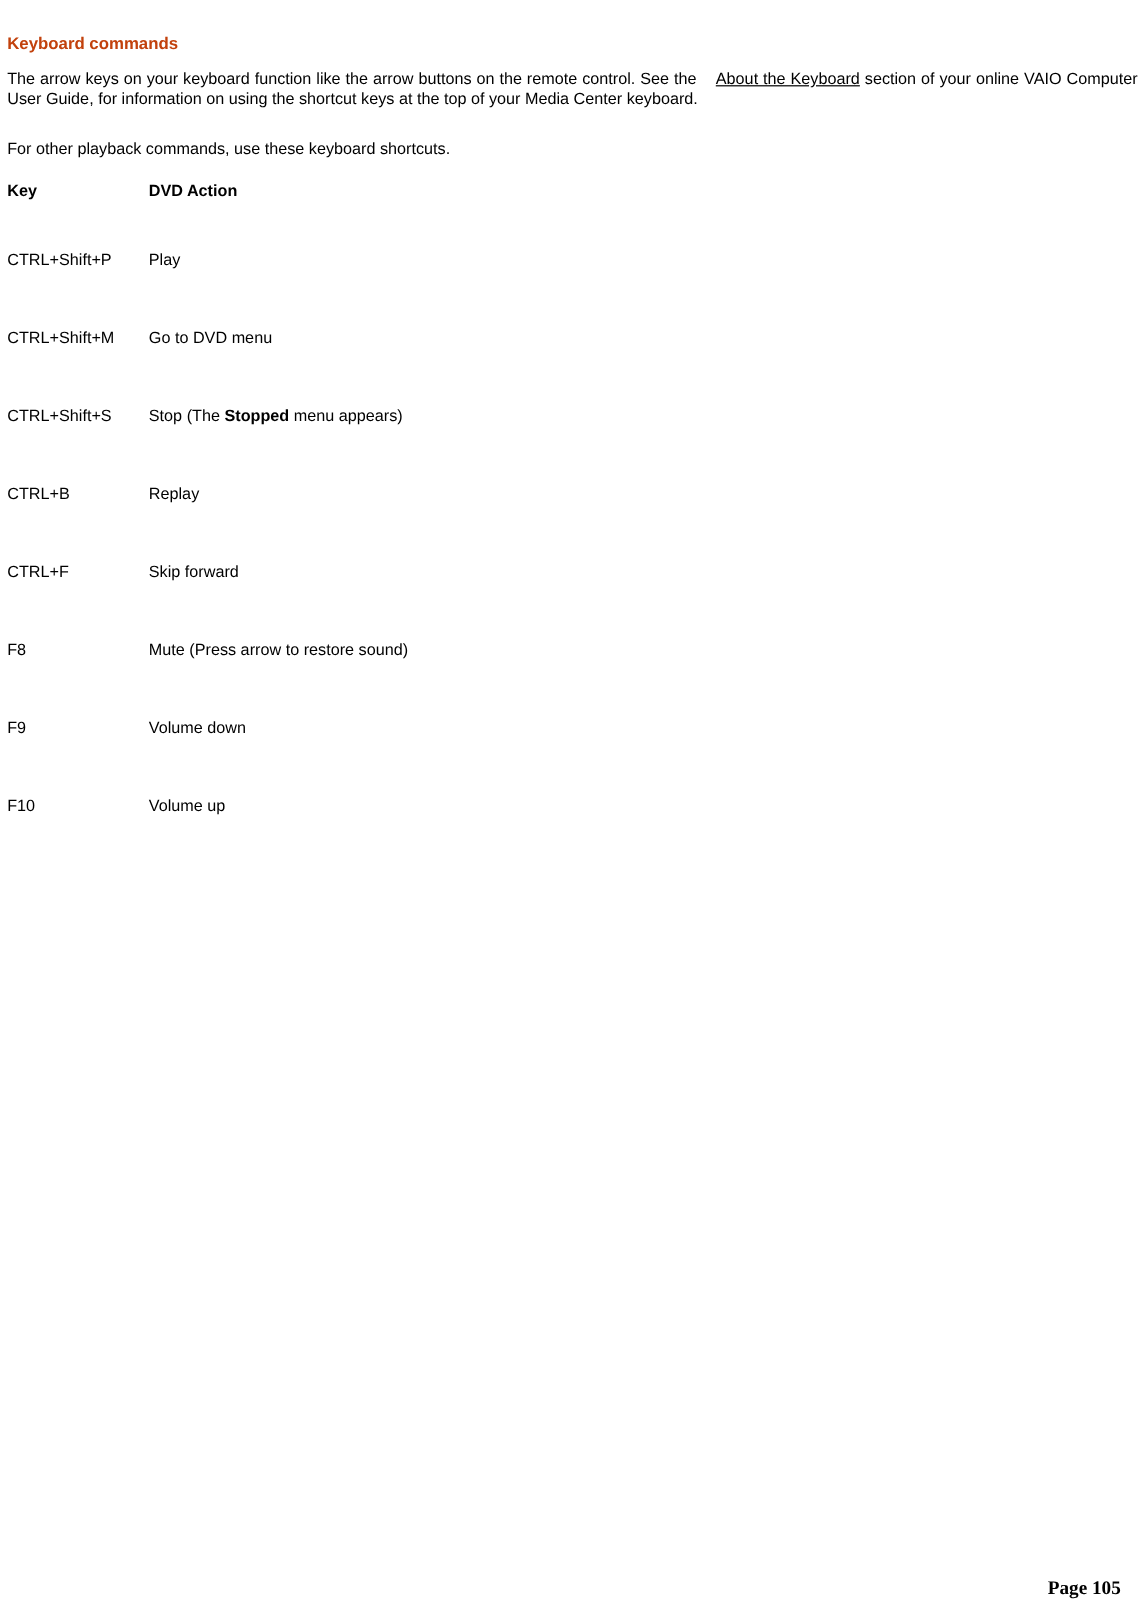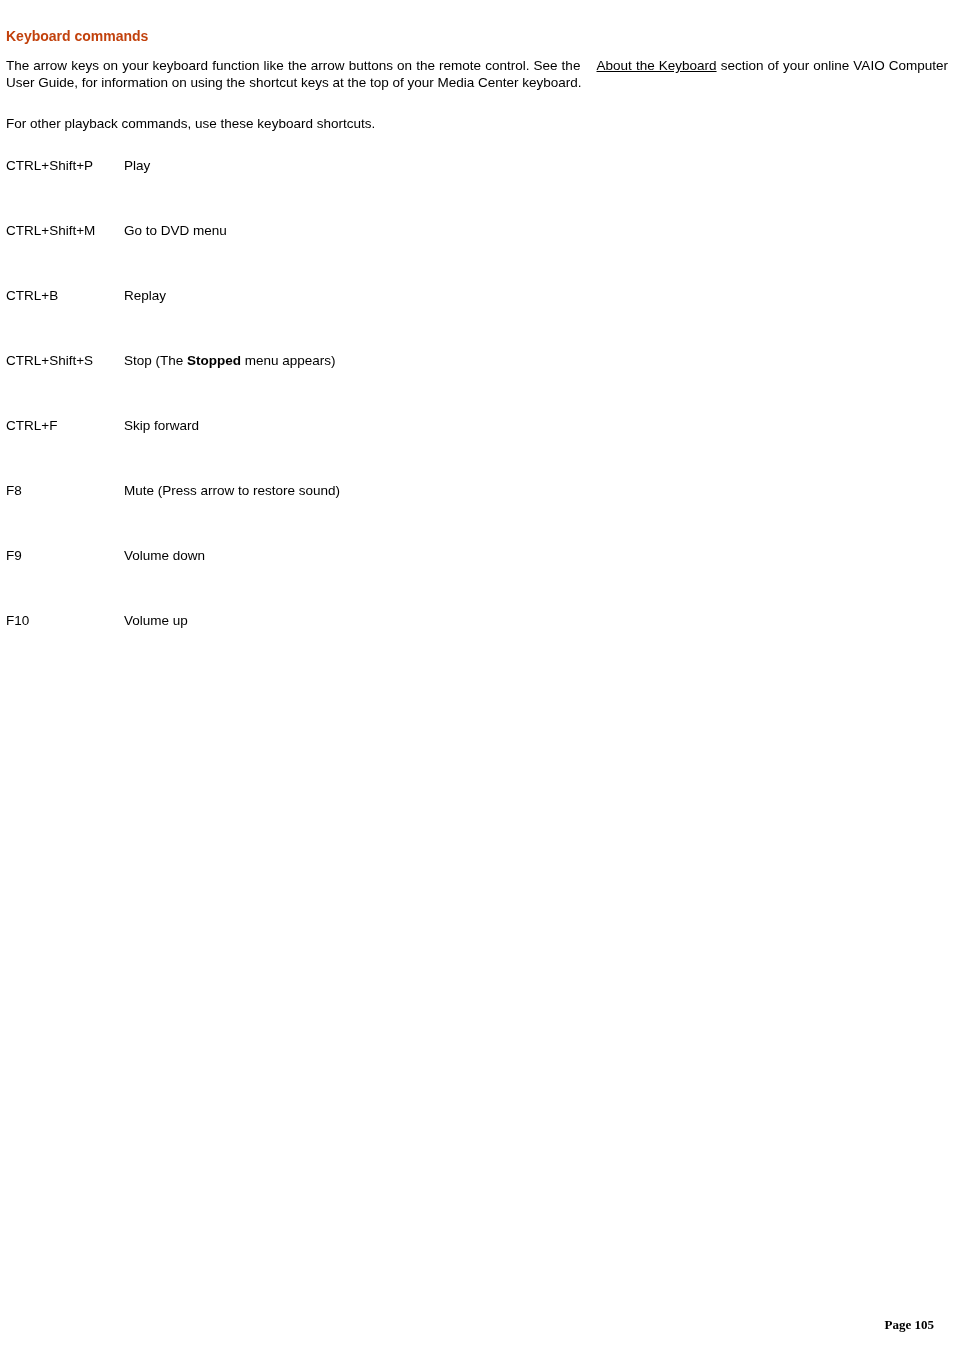--- a/index.html
+++ b/index.html
@@ -54,61 +54,65 @@
   }
   table.kbd td.key-col {
     width: 118px;
     padding-right: 0;
   }
   .footer {
     position: absolute;
     bottom: 18px;
     right: 20px;
     font-family: "Times New Roman", Times, serif;
-    font-size: 13px;
+    font-size: 16px;
     font-weight: bold;
     color: #000;
   }
   .bold { font-weight: bold; }
 </style>
 </head>
 <body>
 
 <div class="page">
   <h1 class="heading">Keyboard commands</h1>
 
   <p class="para">
     <span>The arrow keys on your keyboard function like the arrow buttons on the remote control. See the </span><a class="link">About the Keyboard</a><span> section of your online VAIO Computer User Guide, for information on using the shortcut keys at the top of your Media Center keyboard.</span>
   </p>
 
   <p class="para" style="margin-bottom:0;">For other playback commands, use these keyboard shortcuts.</p>
 
   <table class="kbd">
     <tbody>
+        <tr>
+      <th class="key-col">Key</th>
+      <th>DVD Action</th>
+    </tr>
 
     <tr>
       <td class="key-col">CTRL+Shift+P</td>
       <td>Play</td>
     </tr>
 
     <tr>
       <td class="key-col">CTRL+Shift+M</td>
       <td>Go to DVD menu</td>
     </tr>
 
     <tr>
-      <td class="key-col">CTRL+B</td>
-      <td>Replay</td>
-    </tr>
-
-    <tr>
       <td class="key-col">CTRL+Shift+S</td>
       <td>
         <span>Stop (The </span><span class="bold">Stopped</span><span> menu appears)</span>
       </td>
+    </tr>
+
+    <tr>
+      <td class="key-col">CTRL+B</td>
+      <td>Replay</td>
     </tr>
 
     <tr>
       <td class="key-col">CTRL+F</td>
       <td>Skip forward</td>
     </tr>
 
     <tr>
       <td class="key-col">F8</td>
       <td>Mute (Press arrow to restore sound)</td>

